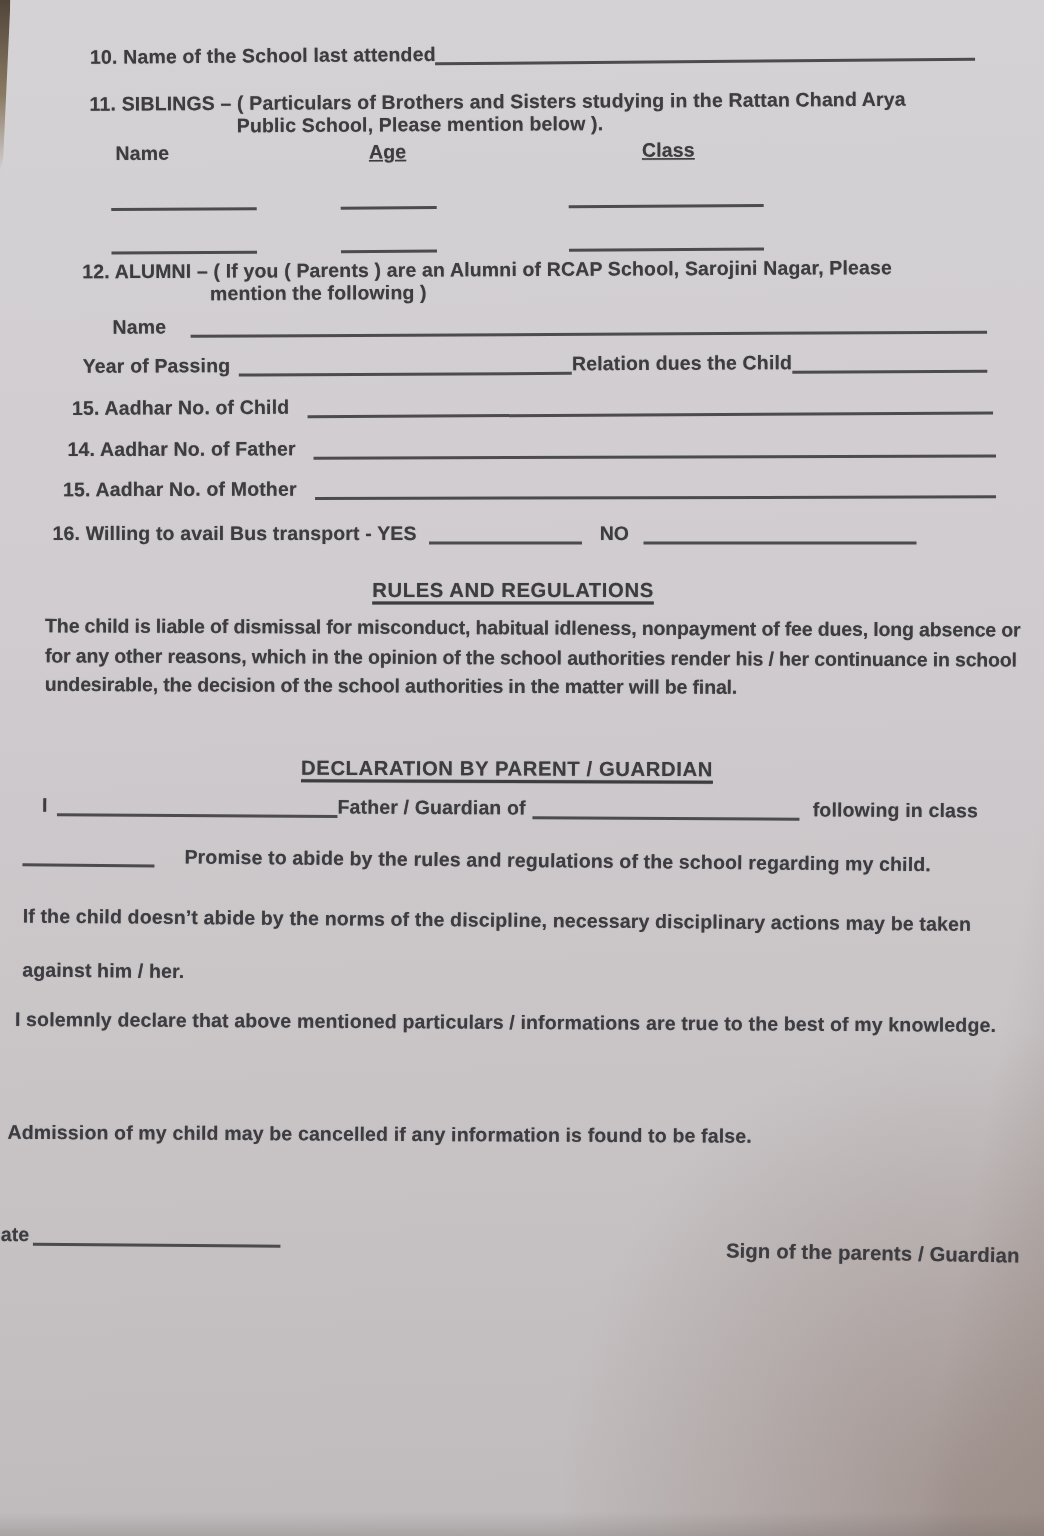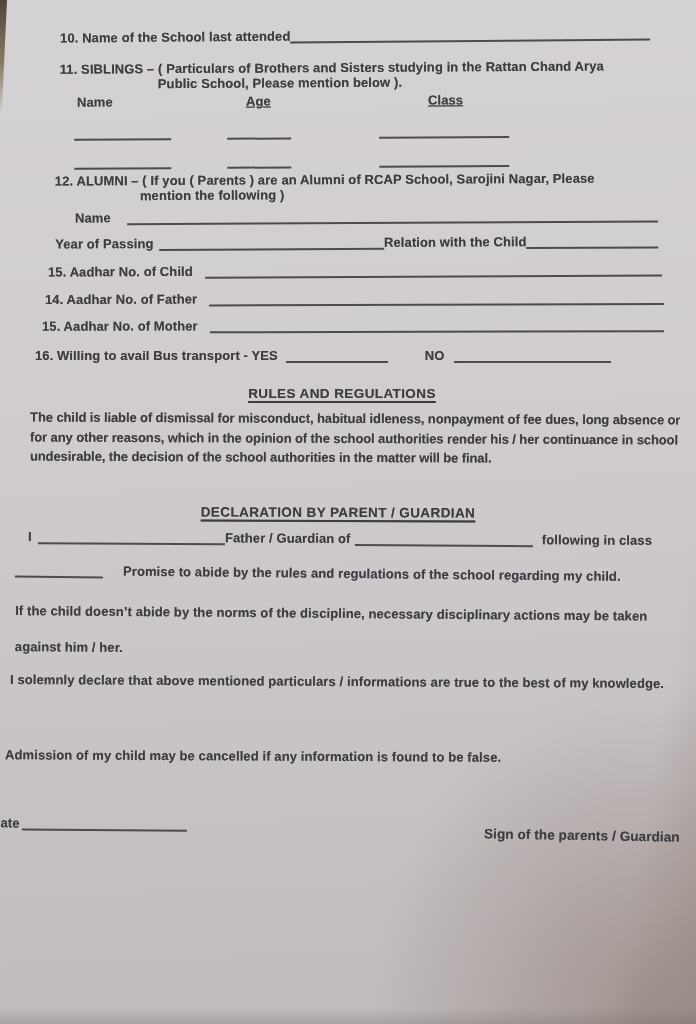--- a/index.html
+++ b/index.html
@@ -54,21 +54,21 @@
   .year-row .b1{flex:1.5;margin-left:6px;}
   .year-row .b2{flex:.88;}
 
   .q13{top:263px;left:48px;right:34px;transform:rotate(-0.3deg);}
   .q14{top:291px;left:45px;right:32px;transform:rotate(-0.2deg);}
   .q15{top:318px;left:42px;right:32px;transform:rotate(-0.15deg);}
   .q13 .blank,.q14 .blank,.q15 .blank{margin-left:12px;}
 
   .q16{top:348px;left:35px;right:85px;}
   .q16 .b-yes{width:102px;margin-left:8px;}
-  .q16 .no{margin-left:37px;}
+  .q16 .no{margin-left:12px;}
   .q16 .b-no{flex:1;margin-left:10px;}
 
   .heading{width:100%;text-align:center;font-size:13.5px;letter-spacing:.4px;}
   .heading span{text-decoration:underline;text-underline-offset:3px;text-decoration-thickness:1.5px;margin-top:40px;}
   .rules-head{top:386px;left:-6px;}
   .rules-body{top:409px;left:30px;width:656px;line-height:19.5px;letter-spacing:-0.1px;transform:rotate(0.25deg);}
   .decl-head{top:505px;left:-10px;transform:rotate(0.2deg);}
 
   .decl-line1{top:531px;left:28px;right:44px;transform:rotate(0.35deg);}
   .decl-line1 .b1{flex:1.05;margin-left:6px;}
@@ -121,21 +121,21 @@
   <div class="blk q12 soft">
     <div class="line1">12. ALUMNI – ( If you ( Parents ) are an Alumni of RCAP School, Sarojini Nagar, Please</div>
     <div class="line2">mention the following )</div>
     <div class="row name-row">
       <span class="nw">Name</span>
       <span class="blank fill"></span>
     </div>
     <div class="row year-row">
       <span class="nw">Year of Passing</span>
       <span class="blank b1"></span>
-      <span class="nw">Relation with the Child</span>
+      <span class="nw">Relation dues the Child</span>
       <span class="blank b2"></span>
     </div>
   </div>
 
   <div class="blk row q13 soft">
     <span class="nw">15.  Aadhar No. of Child</span>
     <span class="blank fill"></span>
   </div>
   <div class="blk row q14 soft">
     <span class="nw">14.  Aadhar No. of Father</span>

